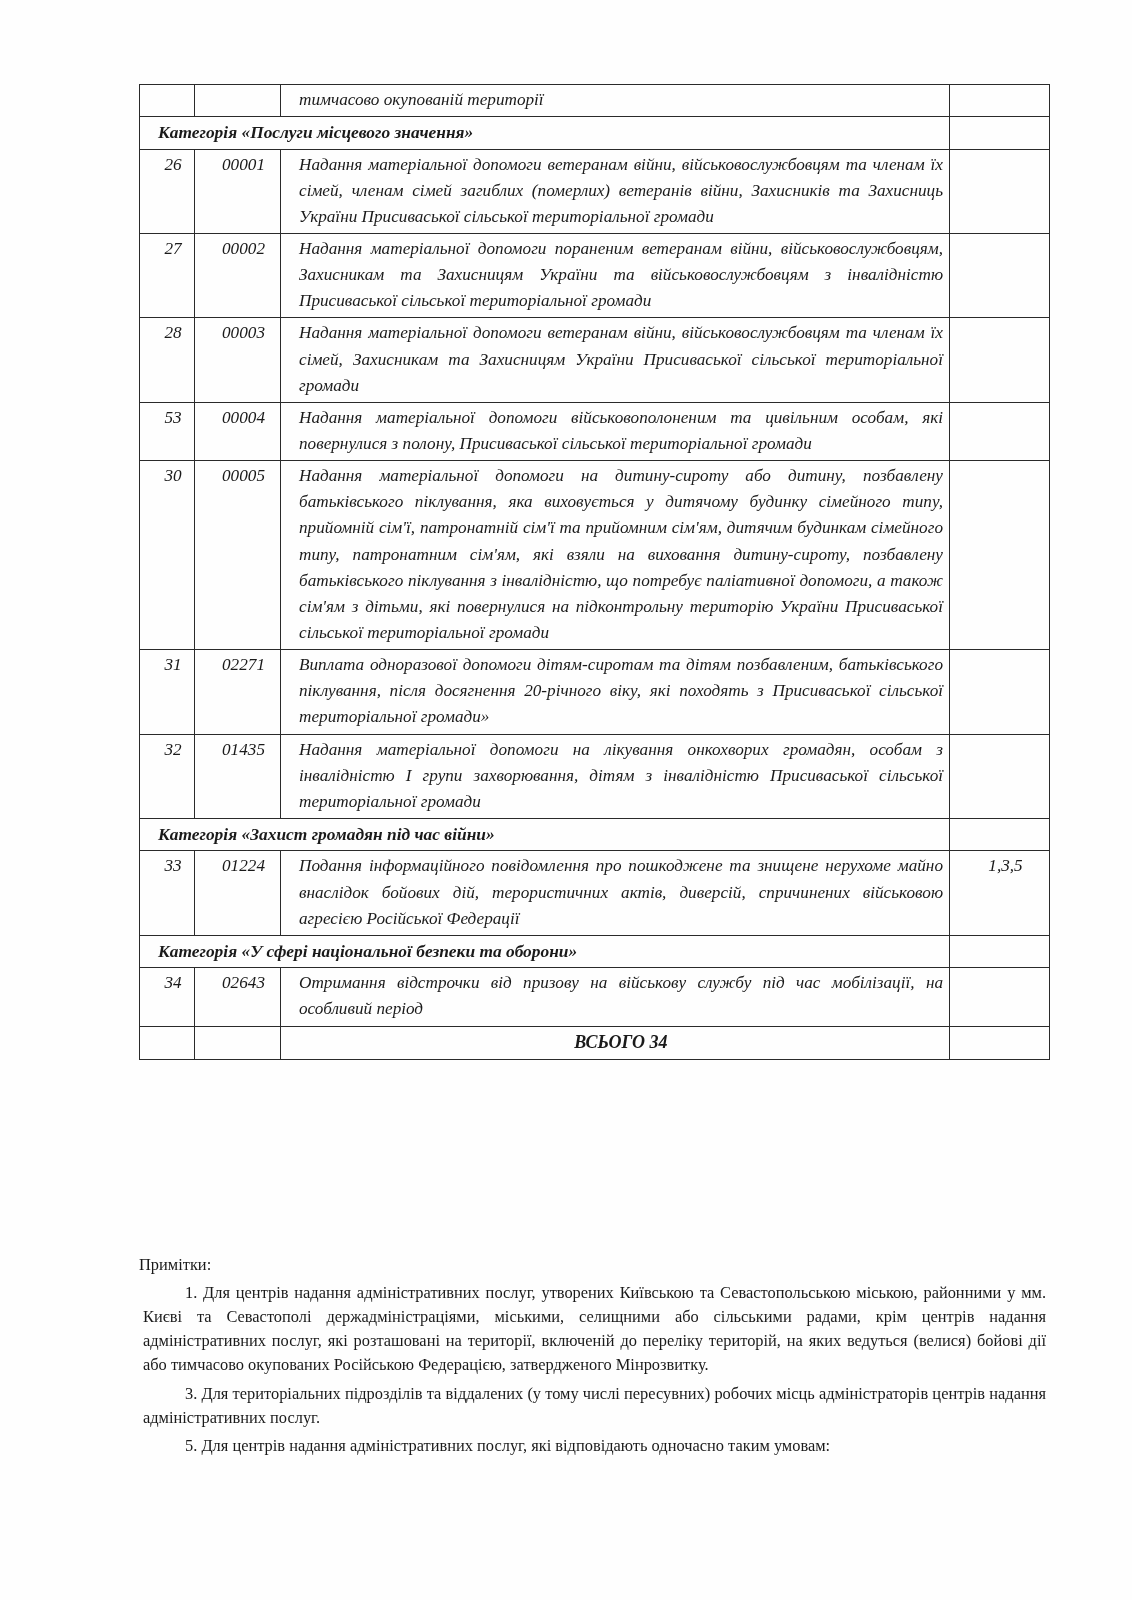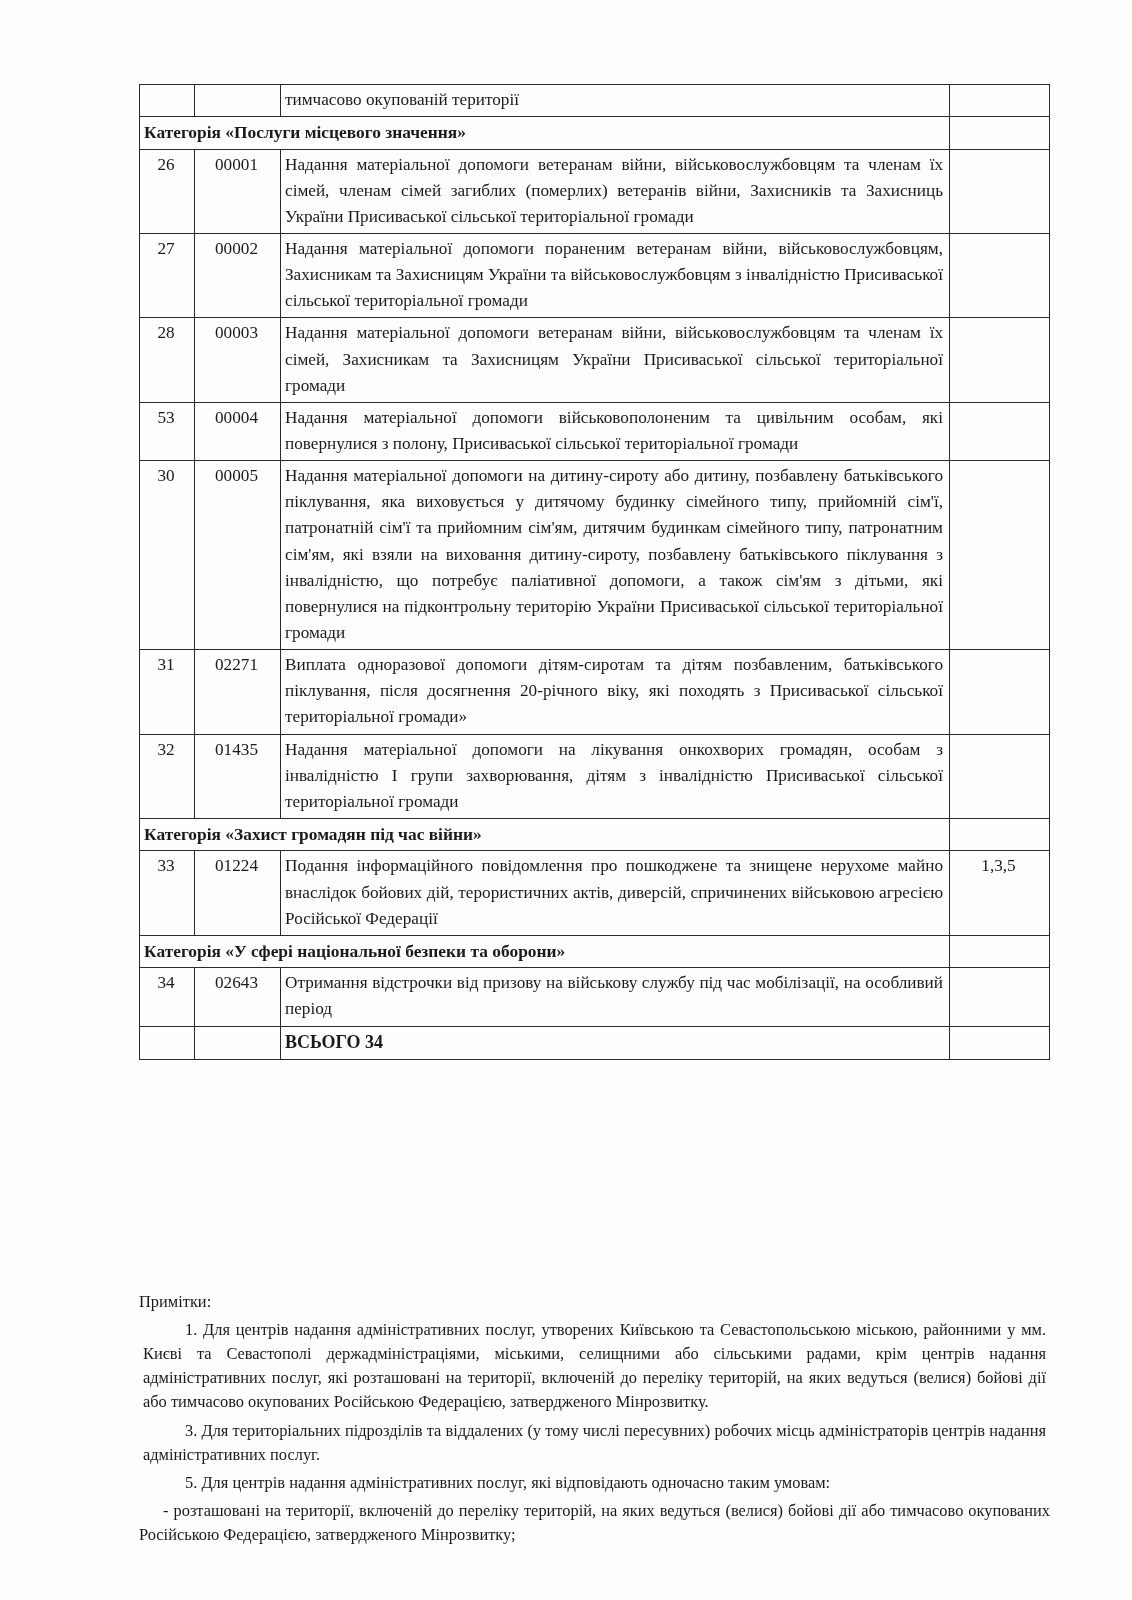--- a/index.html
+++ b/index.html
@@ -35,22 +35,23 @@
     font-size: 17.2px;
     line-height: 1.52;
   }
   #svc-table col.c-num   { width: 55px; }
   #svc-table col.c-code  { width: 86px; }
   #svc-table col.c-desc  { width: 669px; }
   #svc-table col.c-notes { width: 100px; }
 
   #svc-table td {
     border: 1.1px solid #2a2a2a;
-    padding: 2px 6px 3px 4px;
+    padding: 2px 6px 3px 18px;
     vertical-align: top;
+    font-style: italic;
   }
   td.num, td.code {
     text-align: center;
     padding-top: 3px;
     white-space: nowrap;
   }
   td.desc {
     text-align: justify;
     text-align-last: left;
     padding-left: 8px;
@@ -61,36 +62,36 @@
     text-align: center;
     padding-top: 3px;
   }
   td.cat {
     font-weight: bold;
     font-size: 17.4px;
     padding-top: 2px;
     padding-bottom: 3px;
   }
   td.total {
-    text-align: left;
+    text-align: center;
     font-weight: bold;
     font-size: 18px;
     padding-top: 2px;
     padding-bottom: 3px;
     margin-top: 32px;
   }
   td.blank { padding: 0; }
 
   tr.first-row td { border-top: 1.1px solid #2a2a2a; }
 
   
   #notes {
     position: absolute;
     left: 139px;
-    top: 1290px;
+    top: 1253px;
     width: 911px;
     font-size: 16.4px;
     line-height: 1.47;
     text-align: justify;
     text-align-last: left;
   }
   #notes .nt-head {
     text-align: left;
     margin: 0 0 2px 0;
   }
@@ -212,16 +213,15 @@
       </tr>
 
     </tbody>
   </table>
 
   <div id="notes">
     <p class="nt-head">Примітки:</p>
     <p class="nt">1. Для центрів надання адміністративних послуг, утворених Київською та Севастопольською міською, районними у мм. Києві та Севастополі держадміністраціями, міськими, селищними або сільськими радами, крім центрів надання адміністративних послуг, які розташовані на території, включеній до переліку територій, на яких ведуться (велися) бойові дії або тимчасово окупованих Російською Федерацією, затвердженого Мінрозвитку.</p>
     <p class="nt">3.  Для територіальних підрозділів та віддалених (у тому числі пересувних) робочих місць адміністраторів центрів надання адміністративних послуг.</p>
     <p class="nt">5. Для центрів надання адміністративних послуг, які відповідають одночасно таким умовам:</p>
-    <p class="nt-dash">- розташовані на території, включеній до переліку територій, на яких ведуться (велися) бойові дії або тимчасово окупованих Російською Федерацією, затвердженого Мінрозвитку;</p>
   </div>
 
 </div>
 
 </body></html>

